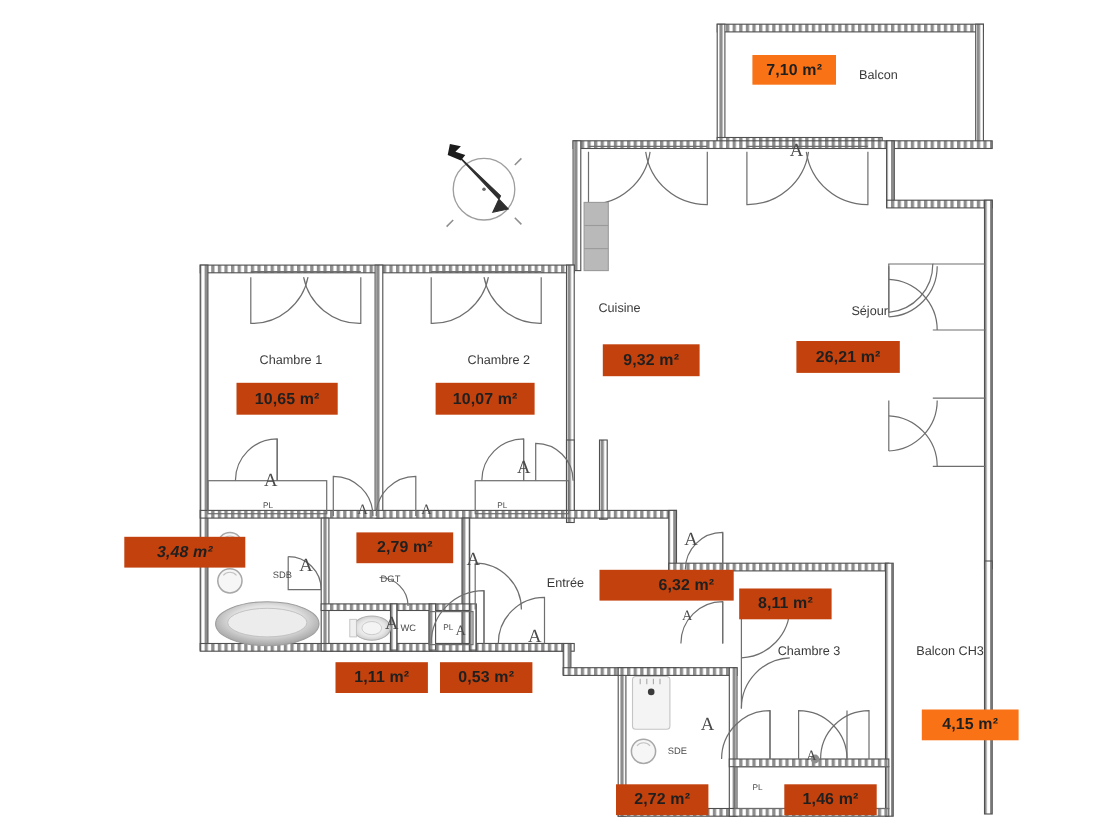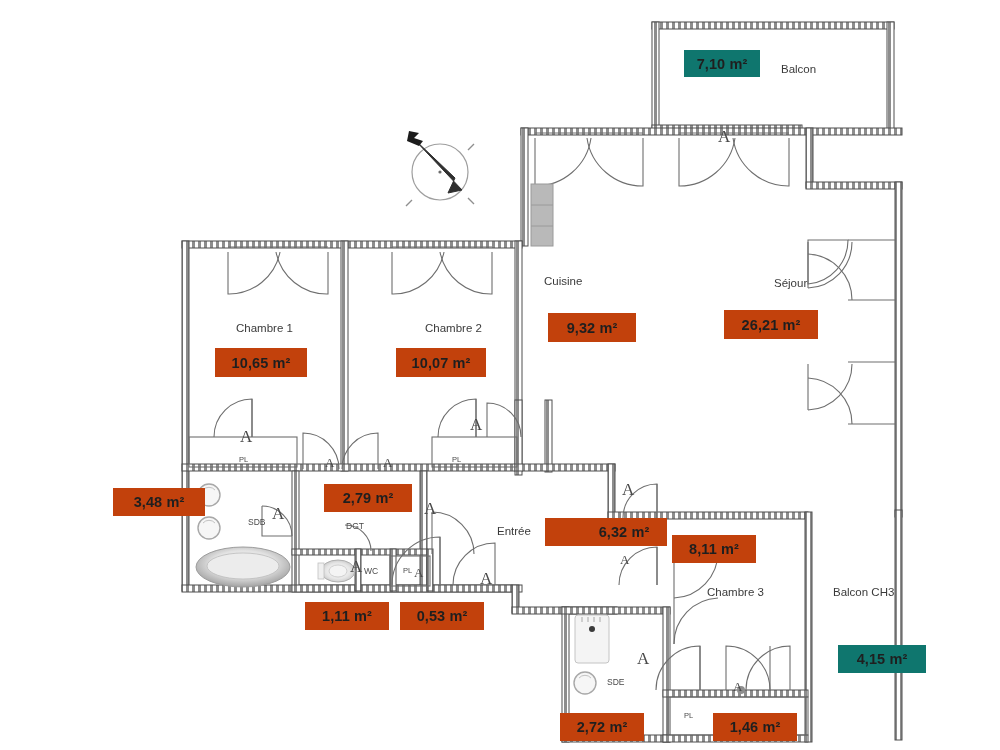--- a/index.html
+++ b/index.html
@@ -14,21 +14,21 @@
 
   
   .badge{
     position:absolute;
     display:flex;align-items:center;justify-content:center;
     font-size:14.5px;font-weight:700;letter-spacing:.1px;
     color:#1f1f1f;white-space:nowrap;
     pointer-events:auto;
   }
   .badge.peach{background:#c2410c;}
-  .badge.blue{background:#0f766e;}
+  .badge.blue{background:#f97316;}
 
   
   .room-label{
     position:absolute;white-space:nowrap;
     font-size:11.5px;color:#3a3a3a;font-weight:400;
   }
   .room-label.tiny{font-size:8.5px;color:#4a4a4a;}
   .room-label.micro{font-size:7.5px;color:#4a4a4a;}
 
   
@@ -234,21 +234,21 @@
   <div class="badge peach" style="left:548px;top:313px;width:88px;height:29px;">9,32 m²</div>
 
   <div class="badge peach" style="left:724px;top:310px;width:94px;height:29px;">26,21 m²</div>
 
   <div class="badge peach" style="left:215px;top:348px;width:92px;height:29px;">10,65 m²</div>
 
   <div class="badge peach" style="left:396px;top:348px;width:90px;height:29px;">10,07 m²</div>
 
   <div class="badge peach" style="left:672px;top:535px;width:84px;height:28px;">8,11 m²</div>
 
-  <div class="badge peach" style="left:113px;top:488px;width:92px;height:28px;">3,48 m²</div>
+  <div class="badge peach" style="left:113px;top:488px;width:110px;height:28px;font-style:italic;">3,48 m²</div>
 
   <div class="badge peach" style="left:324px;top:484px;width:88px;height:28px;">2,79 m²</div>
 
   <div class="badge peach" style="left:545px;top:518px;width:86px;height:28px;padding-left:36px;">6,32 m²</div>
 
   <div class="badge peach" style="left:305px;top:602px;width:84px;height:28px;">1,11 m²</div>
 
   <div class="badge peach" style="left:400px;top:602px;width:84px;height:28px;">0,53 m²</div>
 
   <div class="badge peach" style="left:560px;top:713px;width:84px;height:28px;">2,72 m²</div>

